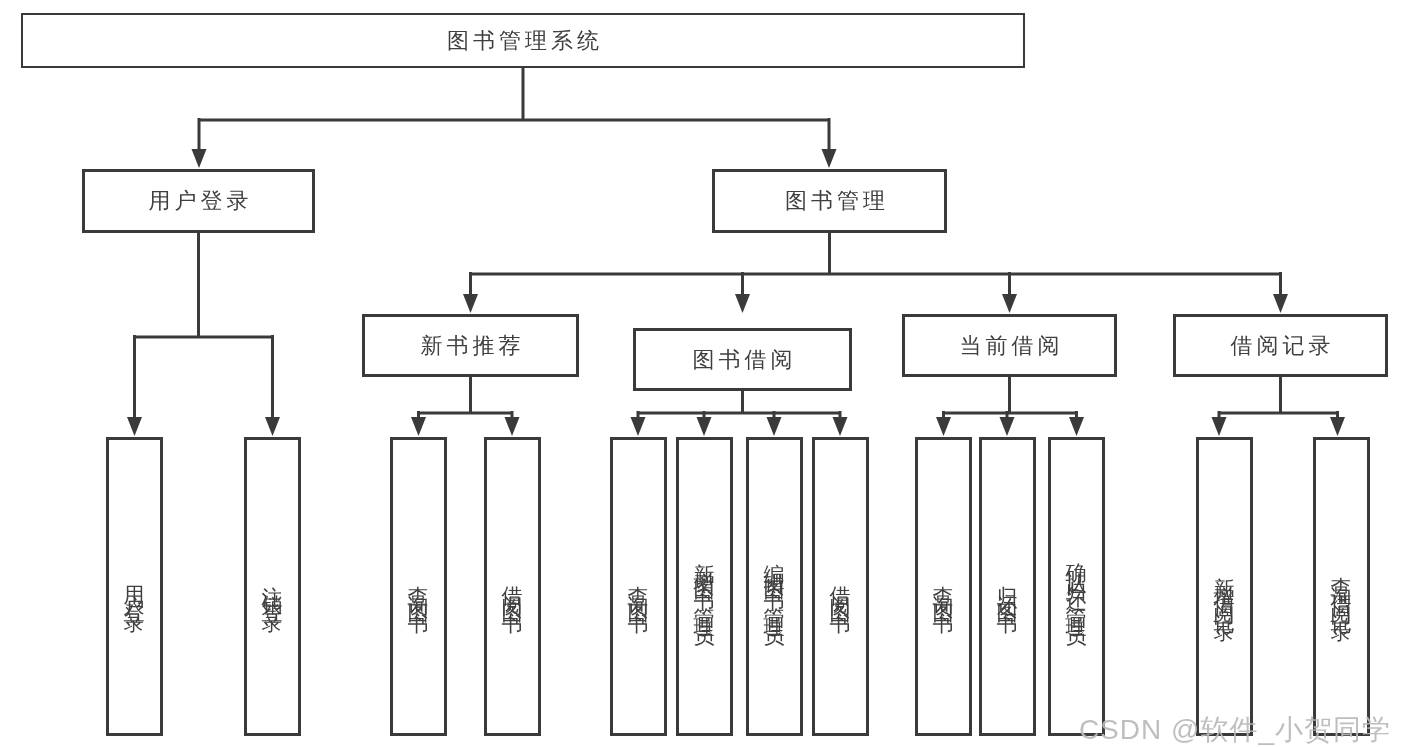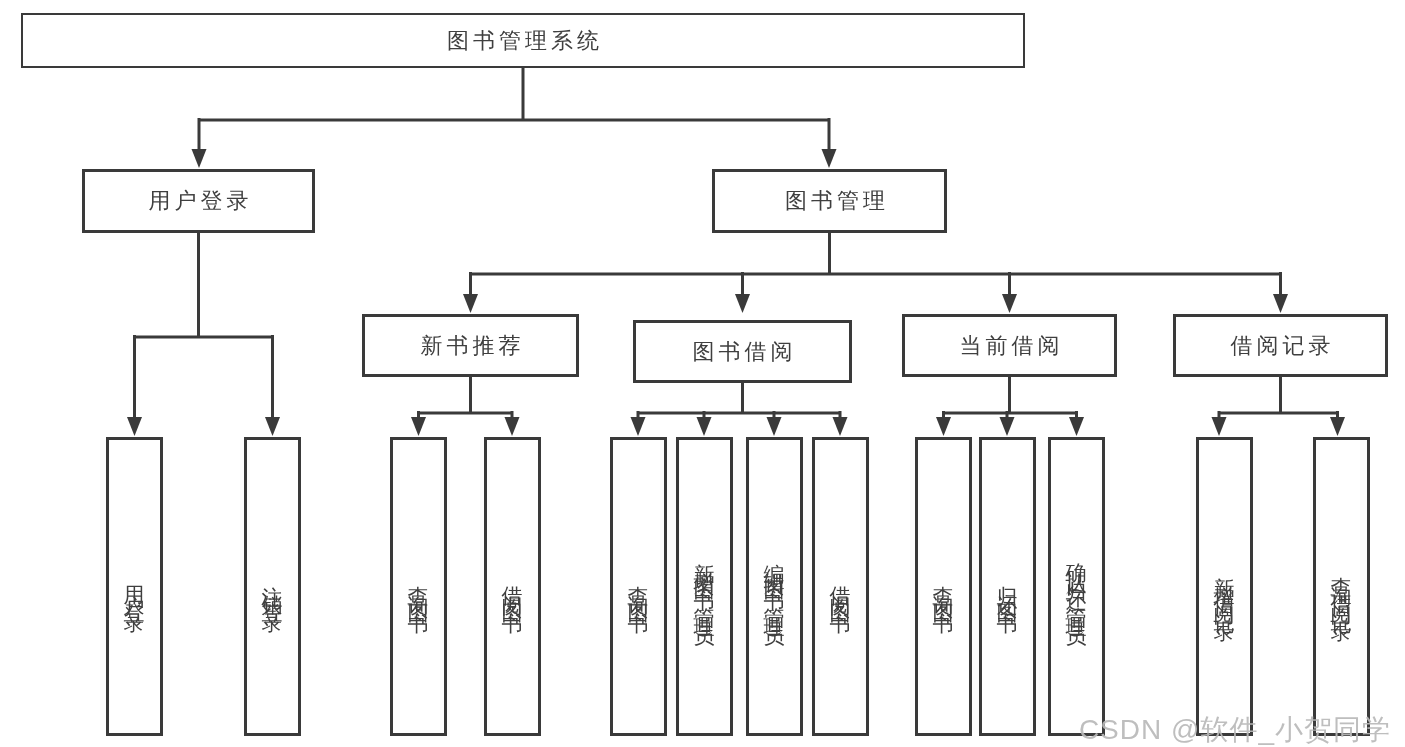--- a/index.html
+++ b/index.html
@@ -43,21 +43,21 @@
     writing-mode:vertical-rl;
     text-orientation:mixed;
     font-size:21px;
     letter-spacing:9px;
     line-height:1;
   }
   #n-root{left:21px;top:13px;width:1004px;height:55px;border-width:2px;}
   #n-l2-0{left:82px;top:169px;width:233px;height:64px;}
   #n-l2-1{left:712px;top:169px;width:235px;height:64px;padding-left:11px;}
   #n-l3-0{left:362px;top:314px;width:217px;height:63px;}
-  #n-l3-1{left:633px;top:320px;width:219px;height:63px;}
+  #n-l3-1{left:633px;top:328px;width:219px;height:63px;}
   #n-l3-2{left:902px;top:314px;width:215px;height:63px;justify-content:center;}
   #n-l3-3{left:1173px;top:314px;width:215px;height:63px;}
   .leaf{top:437px;width:57px;height:299px;}
   #n-lf-0{left:106px;}
   #n-lf-1{left:244px;}
   #n-lf-2{left:390px;}
   #n-lf-3{left:484px;}
   #n-lf-4{left:610px;}
   #n-lf-5{left:676px;}
   #n-lf-6{left:746px;}

